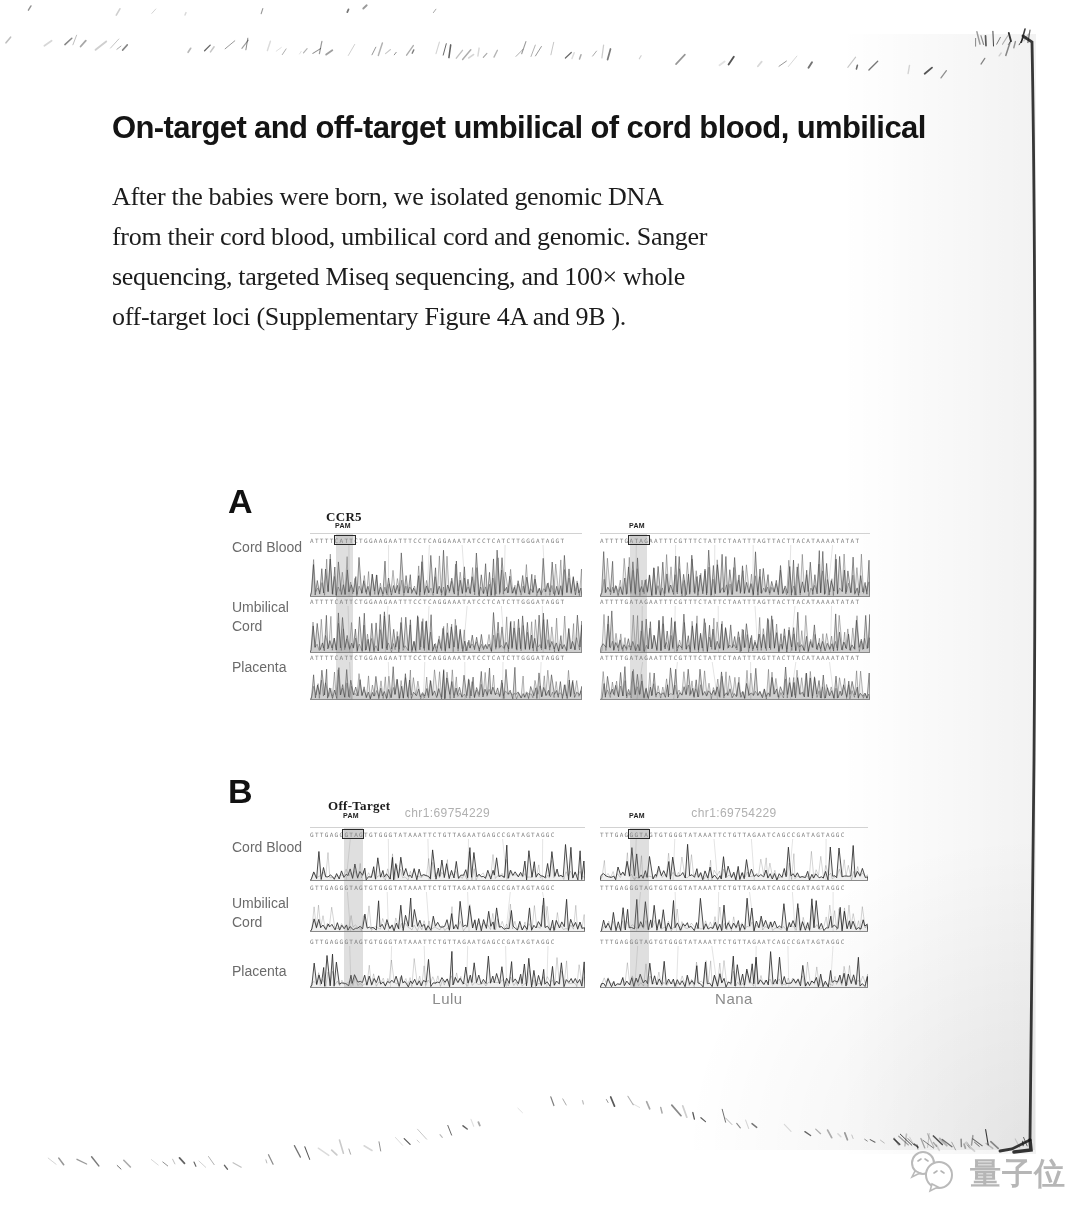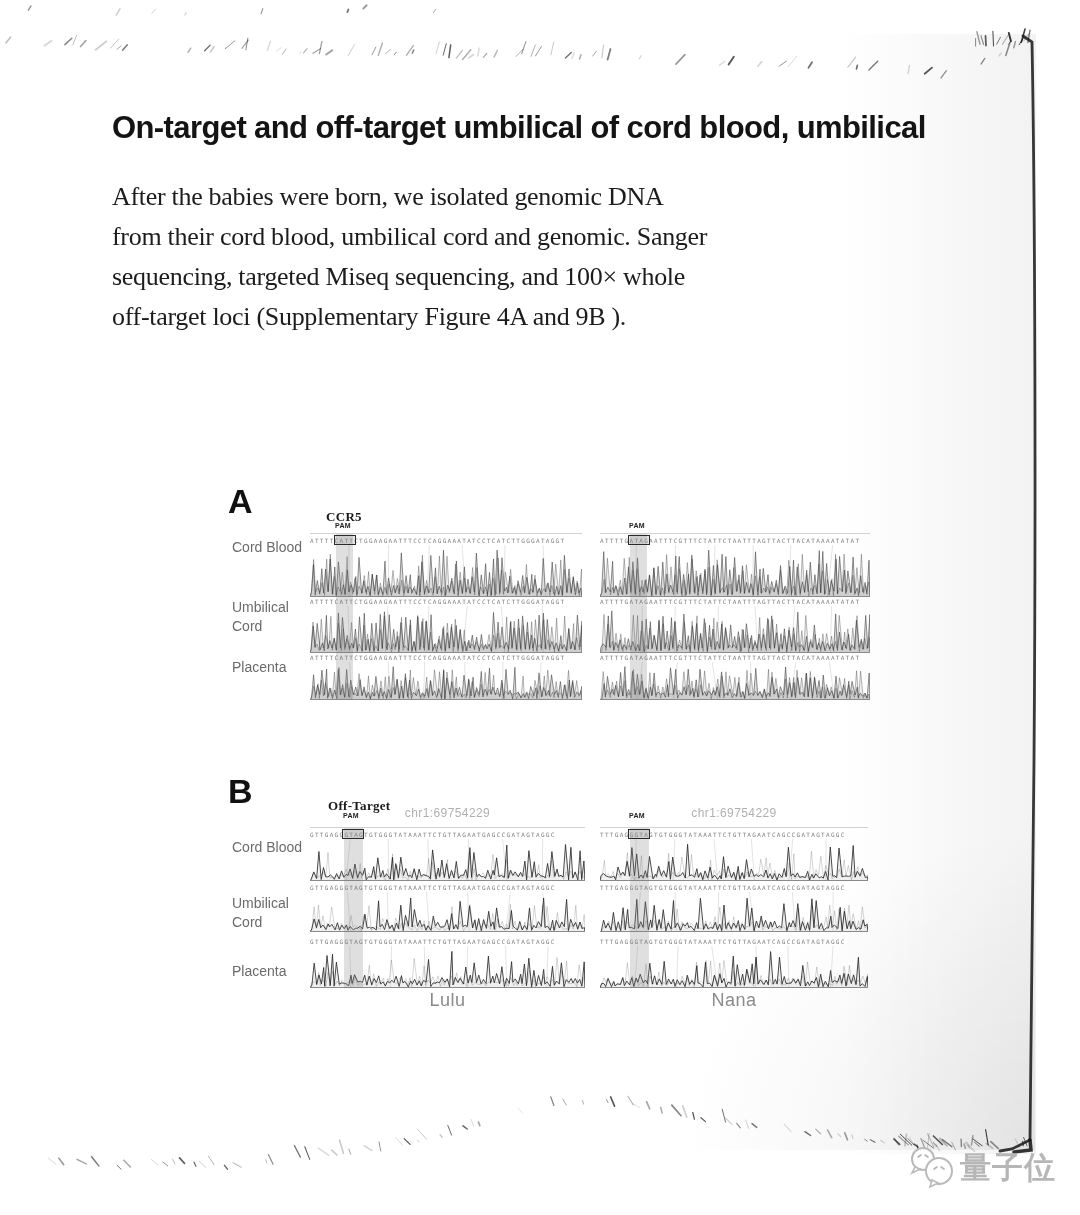--- a/index.html
+++ b/index.html
@@ -56,25 +56,25 @@
   .seq-row{
     position:absolute;left:0;right:0;height:9px;overflow:hidden;
     font-family:"DejaVu Sans Mono",monospace;font-size:6px;line-height:9px;
     letter-spacing:1.3px;color:#7d7d7d;white-space:nowrap;
   }
   .trace{position:absolute;left:0;display:block;}
   .band{position:absolute;background:rgba(120,120,120,0.24);}
   .pam-box{position:absolute;border:1.3px solid #2a2a2a;background:rgba(150,150,150,0.25);}
   .caption{
     position:absolute;left:0;right:0;text-align:center;
-    font-size:18px;color:#8b8b8b;letter-spacing:0.5px;
+    font-size:15px;color:#8b8b8b;letter-spacing:0.5px;
   }
   .watermark{
     position:absolute;left:908px;top:1140px;width:170px;height:55px;
-    display:flex;align-items:center;gap:2px;opacity:0.95;
+    display:flex;align-items:flex-end;gap:12px;opacity:0.95;
   }
   .watermark-text{
     font-size:31px;font-weight:bold;color:#b3b3b3;letter-spacing:1px;
     font-family:"Liberation Sans",sans-serif;white-space:nowrap;
   }
   #edge-art{position:absolute;left:0;top:0;pointer-events:none;}
 </style>
 </head>
 <body>
 

